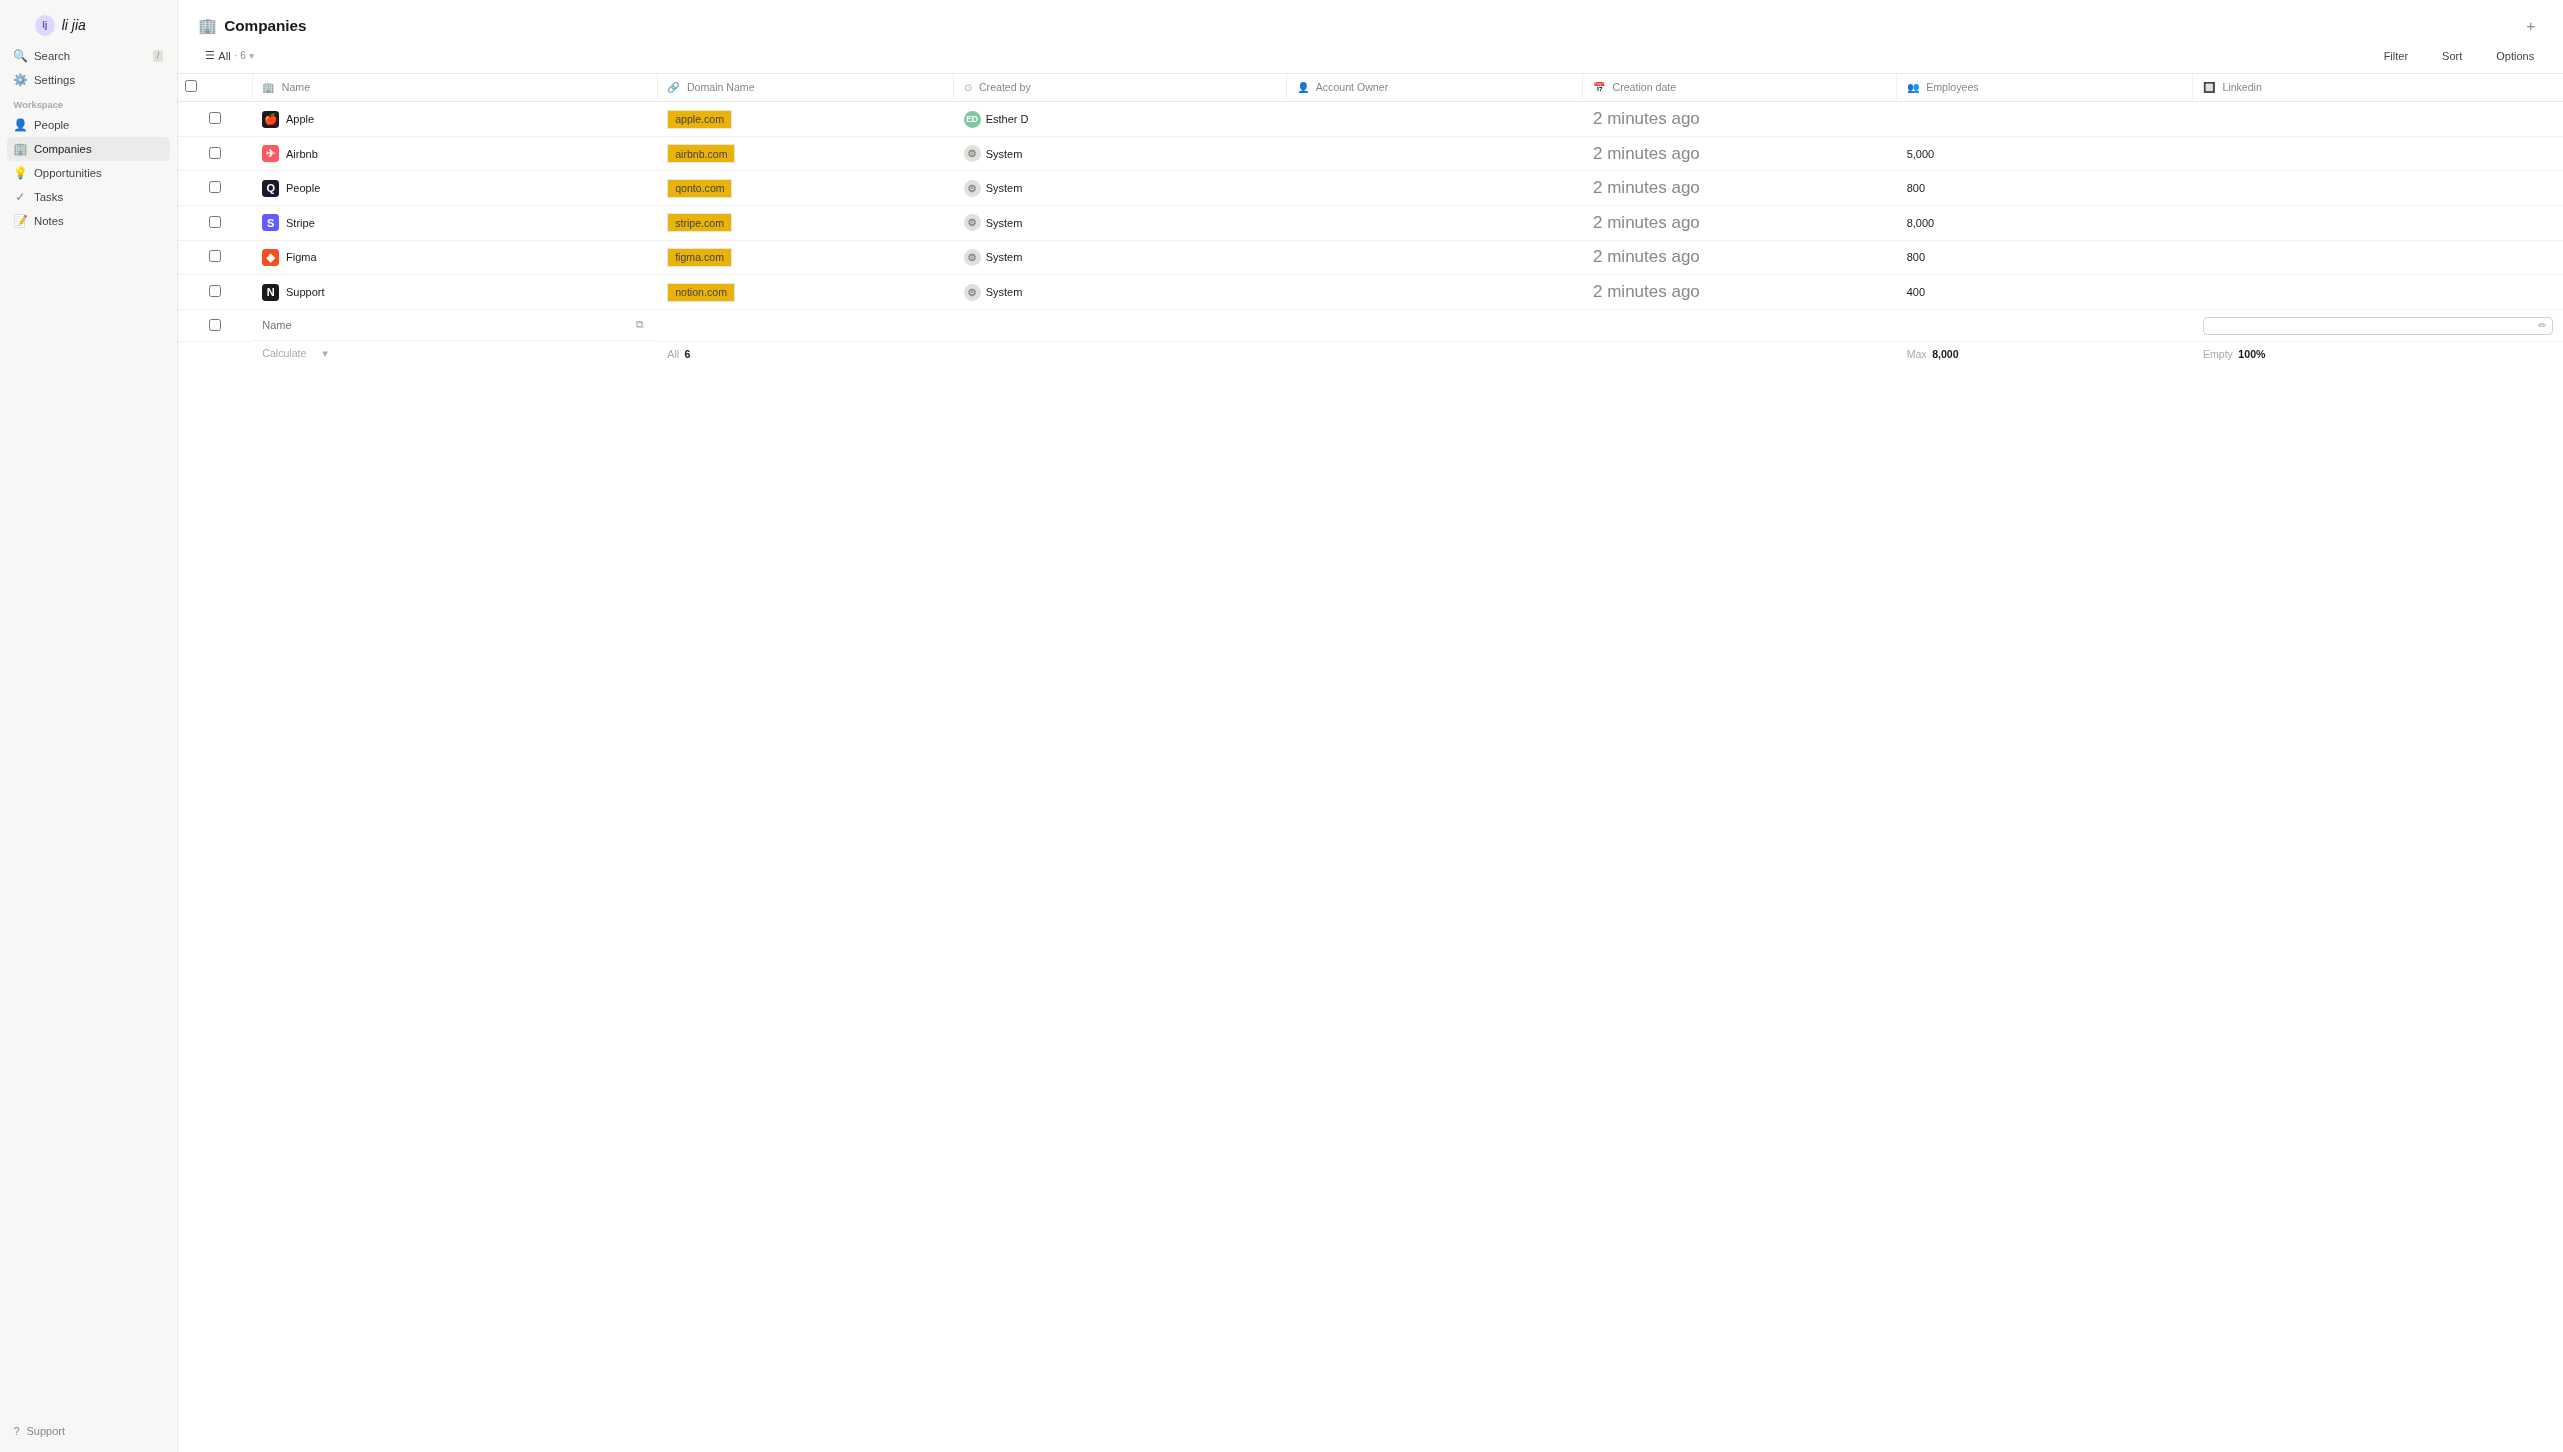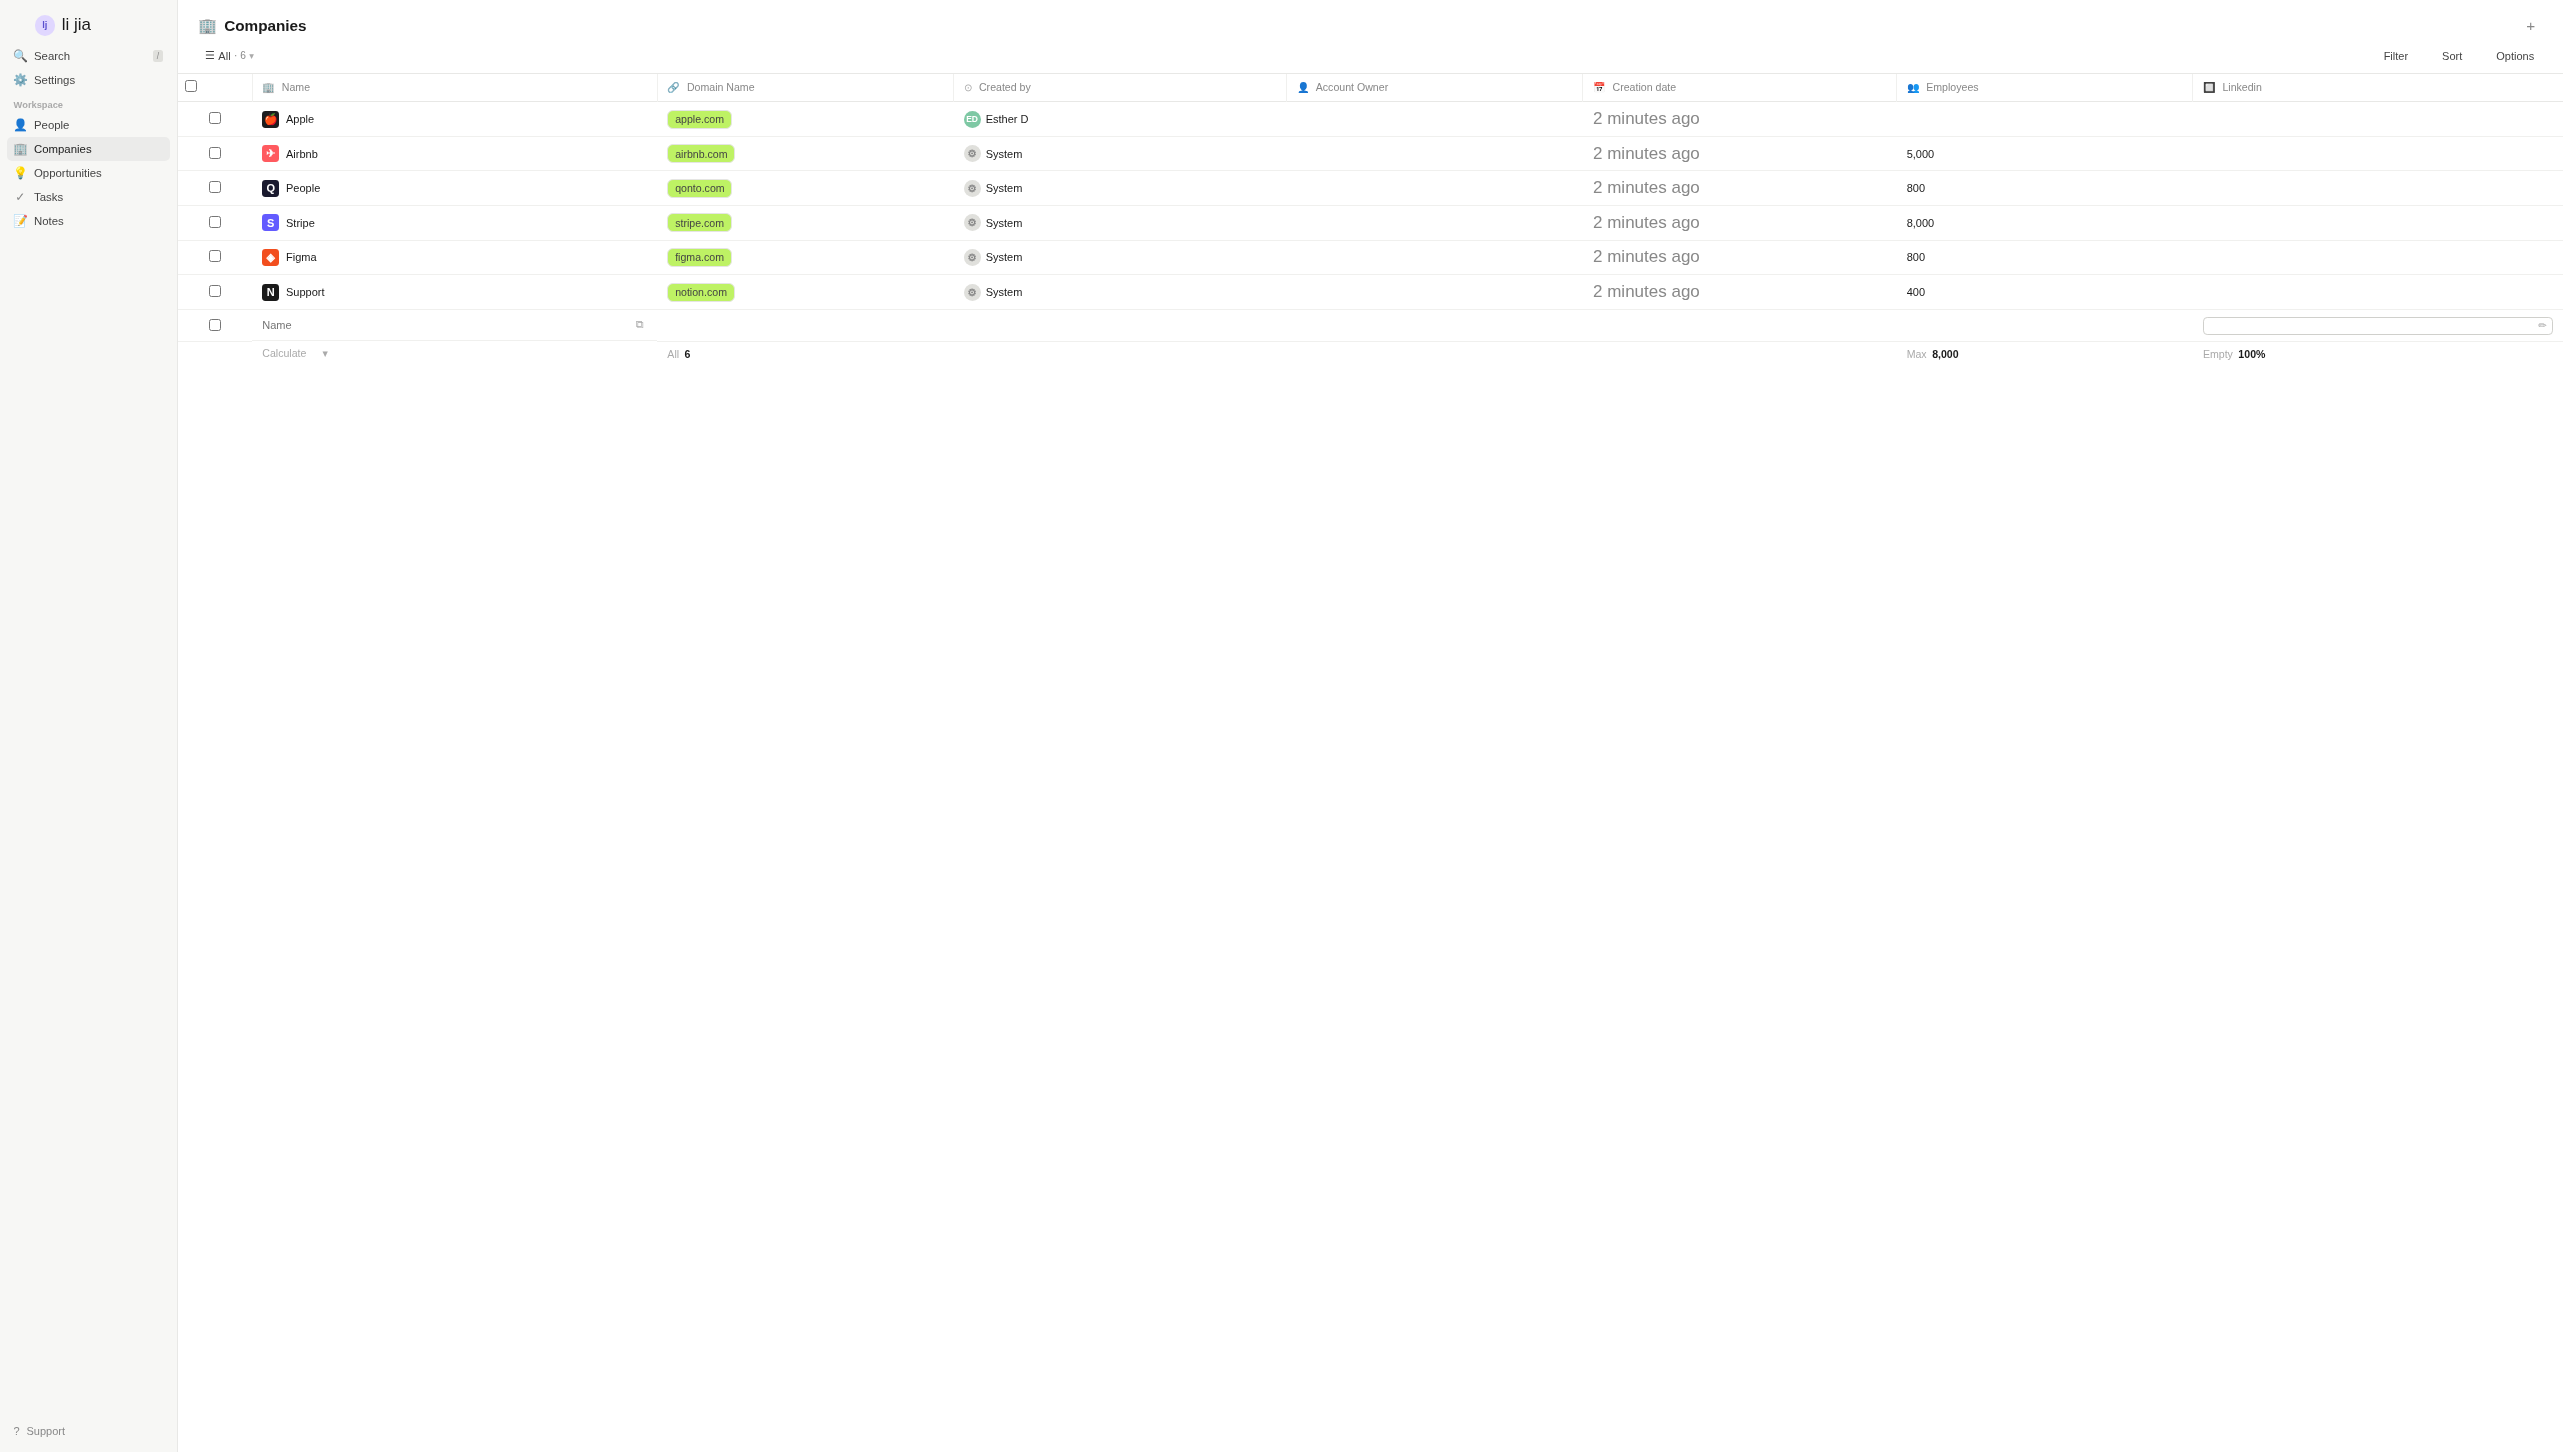--- a/index.html
+++ b/index.html
@@ -209,23 +209,23 @@
       display: flex; align-items: center; justify-content: center;
       font-size: 11px;
       font-weight: 700;
       overflow: hidden;
       flex-shrink: 0;
     }
 
     .domain-chip {
       display: inline-flex;
       align-items: center;
-      background: #bef264;
+      background: #eab308;
       border: 0.8px solid #e5e5e3;
-      border-radius: 6px;
+      border-radius: 0;
       padding: 2.5px 6.8px;
       font-size: 10.6px;
       color: #444;
     }
 
     .creator-cell {
       display: flex;
       align-items: center;
       gap: 5.1px;
     }
@@ -327,21 +327,21 @@
     }
   </style>
 </head>
 <body>
 
 <aside class="sidebar">
   <div class="sidebar-user">
     <div class="user-avatar">
       <span>lj</span>
     </div>
-    <span style="font-size:17px;font-weight:500;">li jia</span>
+    <span style="font-size:14px;font-weight:500;font-style:italic;">li jia</span>
   </div>
 
   <div class="sidebar-item">
     <span class="icon">🔍</span>
     <span>Search</span>
     <span class="sidebar-shortcut">/</span>
   </div>
 
   <div class="sidebar-item">
     <span class="icon">⚙️</span>

